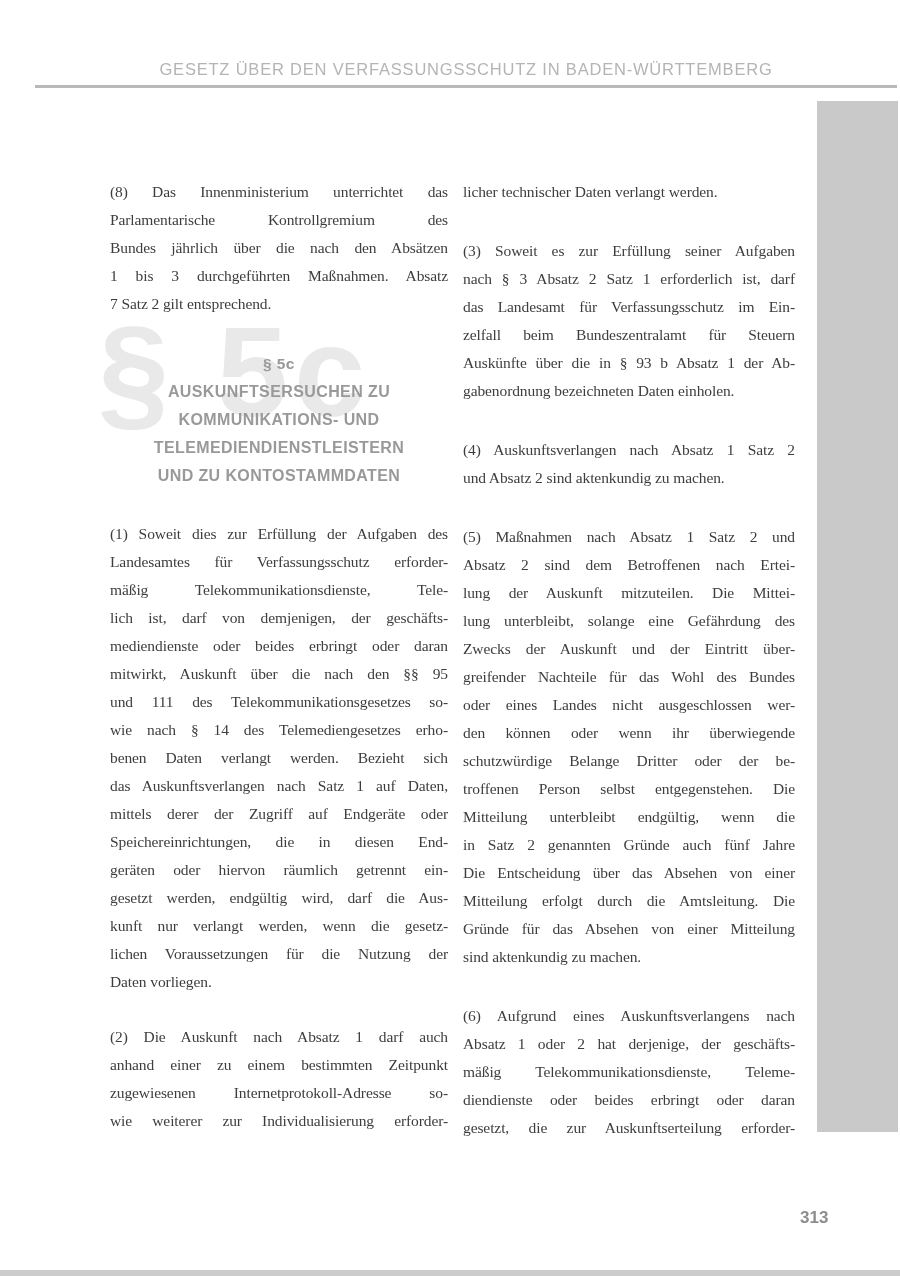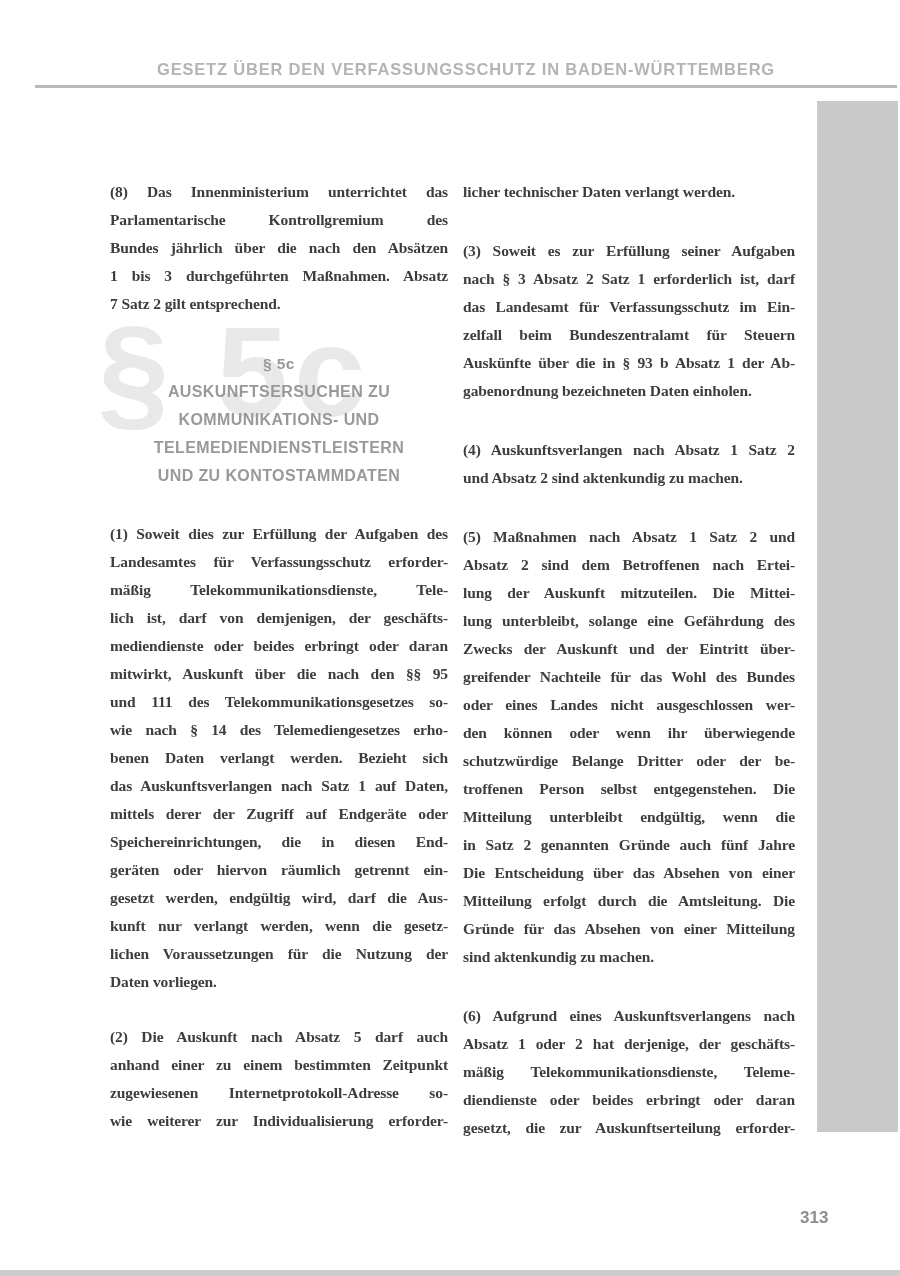--- a/index.html
+++ b/index.html
@@ -1,38 +1,38 @@
 <!DOCTYPE html>
 <html><head>
 <meta charset="utf-8">
 <style>
   html,body{margin:0;padding:0;background:#ffffff;}
   #page{position:relative;width:900px;height:1276px;background:#ffffff;overflow:hidden;
         font-family:"Liberation Serif","DejaVu Serif",serif;}
 
   
   .running-head{position:absolute;top:60px;left:35px;width:862px;text-align:center;
-    font-family:"Liberation Sans","DejaVu Sans",sans-serif;font-weight:bold;
+    font-family:"Liberation Sans","DejaVu Sans",sans-serif;font-weight:normal;
     font-size:16.5px;letter-spacing:0.8px;color:#b4b4b4;white-space:nowrap;}
   .head-rule{position:absolute;top:85px;left:35px;width:862px;height:3px;background:#b9b9b9;}
 
   
   .sidebar{position:absolute;left:817px;top:101px;width:81px;height:1031px;background:#c9c9c9;}
   .bottom-strip{position:absolute;left:0;bottom:0;width:900px;height:6px;background:#cccccc;}
 
   
   .watermark{position:absolute;left:98px;top:308px;font-family:"Liberation Sans","DejaVu Sans",sans-serif;
     font-weight:bold;font-size:128px;line-height:1;letter-spacing:6px;color:#e9e9e9;z-index:0;}
 
   
   .col{position:absolute;top:178px;z-index:1;color:#3d3d3d;font-size:15.5px;line-height:28px;
        letter-spacing:-0.1px;}
   .col-left{left:110px;width:338px;}
   .col-right{left:463px;width:332px;}
-  .para{margin:0 0 27px 0;font-weight:bold;}
+  .para{margin:0 0 27px 0;}
   .col-right .para{margin-bottom:31px;}
   .ln{text-align:justify;text-align-last:justify;}
   .ln.last{text-align:left;text-align-last:left;}
 
   
   .sec-head{margin:32px 0 30px 0;text-align:center;
     font-family:"Liberation Sans","DejaVu Sans",sans-serif;font-weight:bold;
     color:#999999;font-size:16px;line-height:28px;letter-spacing:0.4px;}
   .sec-num{font-size:15.5px;}
 
@@ -86,21 +86,21 @@
       <div class="ln">mittels derer der Zugriff auf Endgeräte oder</div>
       <div class="ln">Speichereinrichtungen, die in diesen End-</div>
       <div class="ln">geräten oder hiervon räumlich getrennt ein-</div>
       <div class="ln">gesetzt werden, endgültig wird, darf die Aus-</div>
       <div class="ln">kunft nur verlangt werden, wenn die gesetz-</div>
       <div class="ln">lichen Voraussetzungen für die Nutzung der</div>
       <div class="ln last">Daten vorliegen.</div>
     </div>
 
     <div class="para">
-      <div class="ln">(2) Die Auskunft nach Absatz 5 darf auch</div>
+      <div class="ln">(2) Die Auskunft nach Absatz 1 darf auch</div>
       <div class="ln">anhand einer zu einem bestimmten Zeitpunkt</div>
       <div class="ln">zugewiesenen Internetprotokoll-Adresse so-</div>
       <div class="ln">wie weiterer zur Individualisierung erforder-</div>
     </div>
 
   </div>
 
   <div class="col col-right">
 
     <div class="para">

